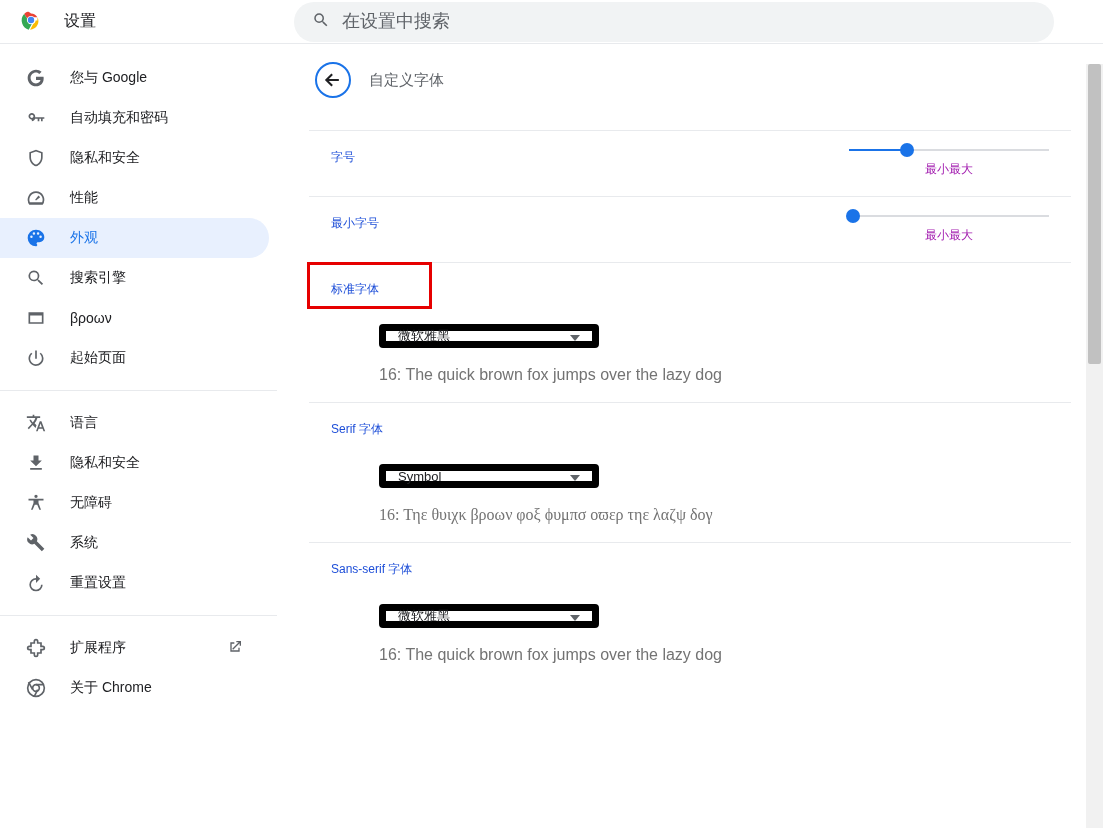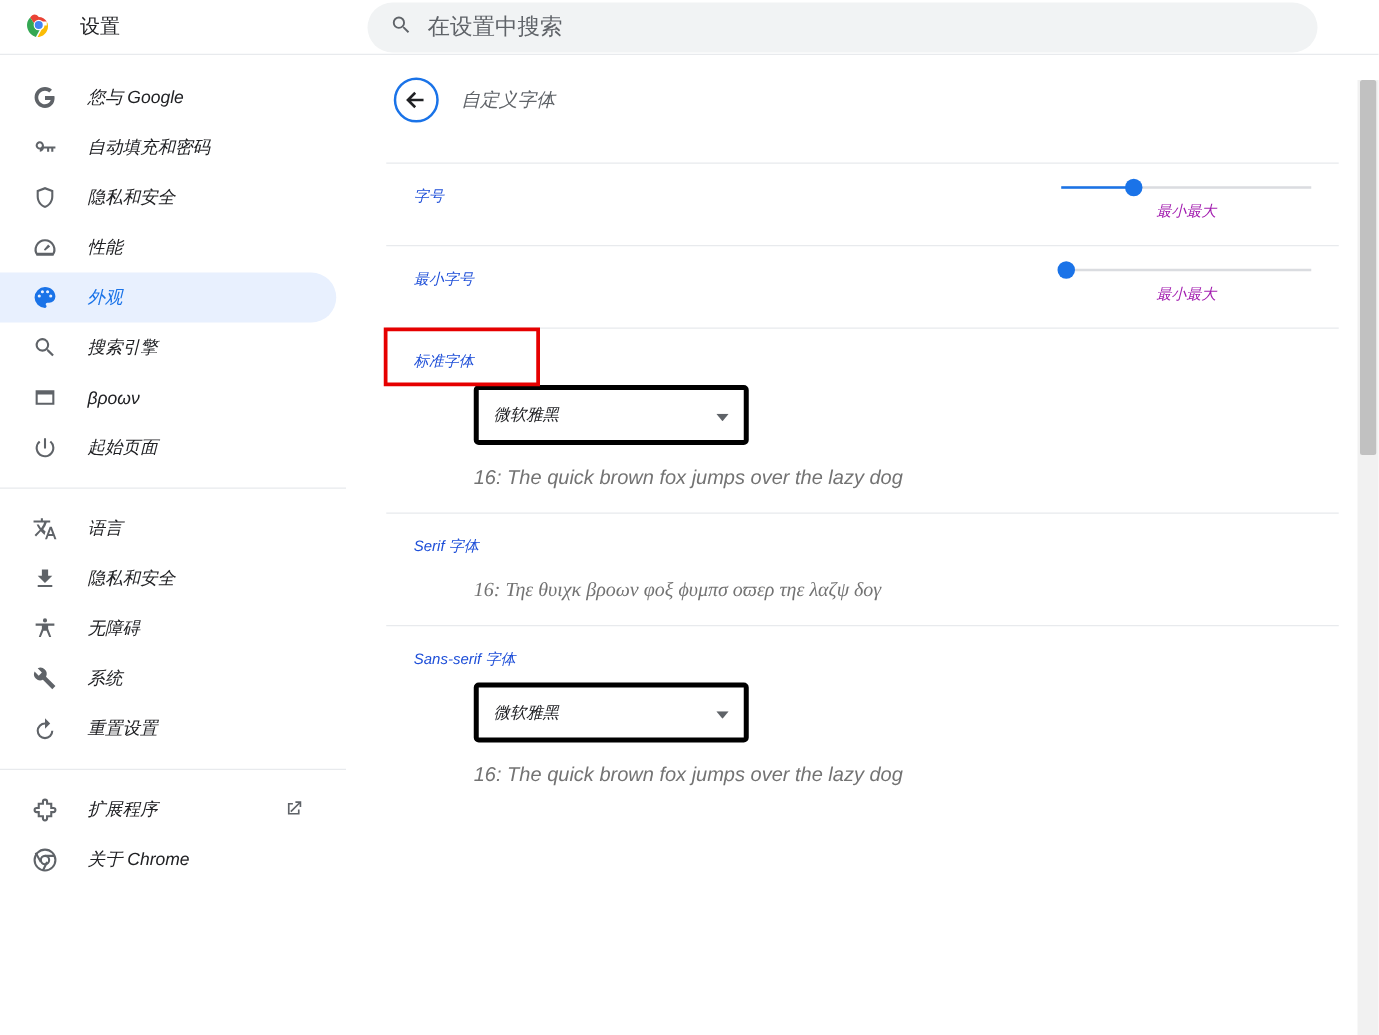--- a/index.html
+++ b/index.html
@@ -5,21 +5,21 @@
 * { margin: 0; padding: 0; box-sizing: border-box; font-family: "Microsoft YaHei", Arial, sans-serif; }
 body { background: #fff; color: #202124; font-size: 13px; width: 1103px; height: 828px; overflow: hidden; position: relative; }
 
 .header { height: 44px; display: flex; align-items: center; padding: 0 20px; border-bottom: 1px solid #e8eaed; background: #fff; }
 .logo-wrap { display: flex; align-items: center; gap: 22px; width: 274px; }
 .app-title { font-size: 16px; color: #202124; font-weight: 400; }
 .search-box { flex: 1; max-width: 760px; height: 40px; background: #f1f3f4; border-radius: 40px; display: flex; align-items: center; padding: 0 18px; gap: 12px; color: #5f6368; }
 .search-box input { border: none; background: transparent; outline: none; font-size: 18px; flex: 1; color: #202124; }
 .search-box input::placeholder { color: #5f6368; }
 
-.body-wrap { display: flex; height: calc(828px - 64px); font-style: italic; }
+.body-wrap { display: flex; height: calc(828px - 64px); }
 .sidebar { width: 277px; padding-top: 14px; overflow-y: auto; }
 .nav-item { height: 40px; display: flex; align-items: center; gap: 24px; padding: 0 26px; font-size: 14px; color: #202124; cursor: pointer; border-radius: 0 20px 20px 0; margin-right: 8px; }
 .nav-item.active { background: #e8f0fe; color: #1a73e8; }
 .nav-item.active .nav-icon svg { fill: #1a73e8; }
 .nav-icon { width: 20px; height: 20px; display: flex; align-items: center; justify-content: center; }
 .nav-icon svg { width: 20px; height: 20px; fill: #5f6368; }
 .nav-divider { height: 1px; background: #e8eaed; margin: 12px 0; }
 .ext-icon { margin-left: auto; }
 
 .main { flex: 1; background: #fff; overflow-y: auto; position: relative; padding: 0 3px; }
@@ -33,21 +33,21 @@
 .sec-row { display: flex; align-items: flex-start; justify-content: space-between; }
 .sec-label { font-size: 12px; color: #1d4ed8; }
 .slider-area { width: 200px; }
 .slider-track { height: 2px; background: #dadce0; position: relative; margin-bottom: 10px; }
 .slider-fill { position: absolute; left: 0; top: 0; height: 2px; background: #1a73e8; }
 .slider-thumb { position: absolute; top: -6px; width: 14px; height: 14px; border-radius: 50%; background: #1a73e8; transform: translateX(-50%); }
 .slider-labels { display: flex; justify-content: center; font-size: 12px; color: #a21caf; }
 
 .highlight-box { position: absolute; border: 3px solid #e60000; pointer-events: none; }
 
-.dropdown { width: 220px; height: 48px; border: 4px solid #000000; border-radius: 4px; display: flex; align-items: center; justify-content: space-between; padding: 0 12px; font-size: 13px; color: #202124; cursor: pointer; background: #fff; margin-left: 48px; margin-top: 10px; }
+.dropdown { width: 220px; height: 24px; border: 7px solid #000000; border-radius: 4px; display: flex; align-items: center; justify-content: space-between; padding: 0 12px; font-size: 13px; color: #202124; cursor: pointer; background: #fff; margin-left: 48px; margin-top: 26px; }
 .preview { font-size: 16px; color: #737373; margin-left: 48px; margin-top: 18px; }
 .preview.symbol { font-family: serif; }
 
 .scrollbar { position: absolute; right: 0; top: 64px; bottom: 0; width: 17px; background: #f1f1f1; }
 .scrollbar-thumb { position: absolute; left: 2px; right: 2px; top: 0; height: 300px; background: #c1c1c1; border-radius: 2px; }
 </style>
 </head>
 <body>
 
 <div class="header">
@@ -260,20 +260,26 @@
           <span>微软雅黑</span>
           <span><svg width="10" height="6" viewBox="0 0 10 6" fill="#5f6368">
                 <path d="M0 0l5 6 5-6z"></path>
               </svg></span>
         </div>
         <div class="preview">16: The quick brown fox jumps over the lazy dog</div>
       </div>
 
       <div class="section">
         <span class="sec-label">Serif 字体</span>
+        <div class="dropdown">
+          <span>Symbol</span>
+          <span><svg width="10" height="6" viewBox="0 0 10 6" fill="#5f6368">
+                <path d="M0 0l5 6 5-6z"></path>
+              </svg></span>
+        </div>
         <div class="preview symbol">16: Τηε θυιχκ βροων φοξ ϕυμπσ οϖερ τηε λαζψ δογ</div>
       </div>
 
       <div class="section">
         <span class="sec-label">Sans-serif 字体</span>
         <div class="dropdown">
           <span>微软雅黑</span>
           <span><svg width="10" height="6" viewBox="0 0 10 6" fill="#5f6368">
                 <path d="M0 0l5 6 5-6z"></path>
               </svg></span>

